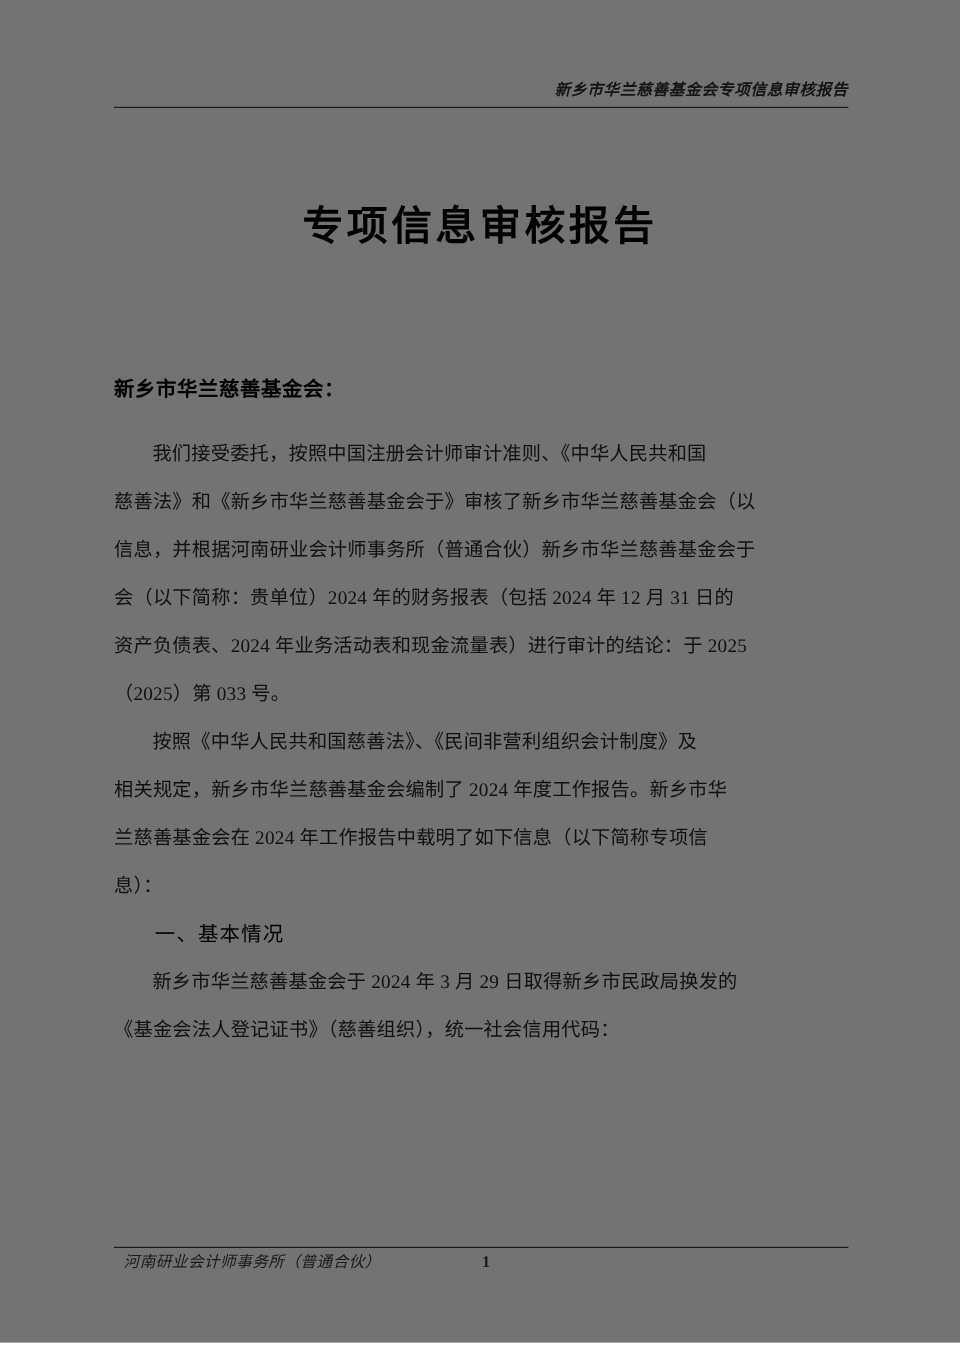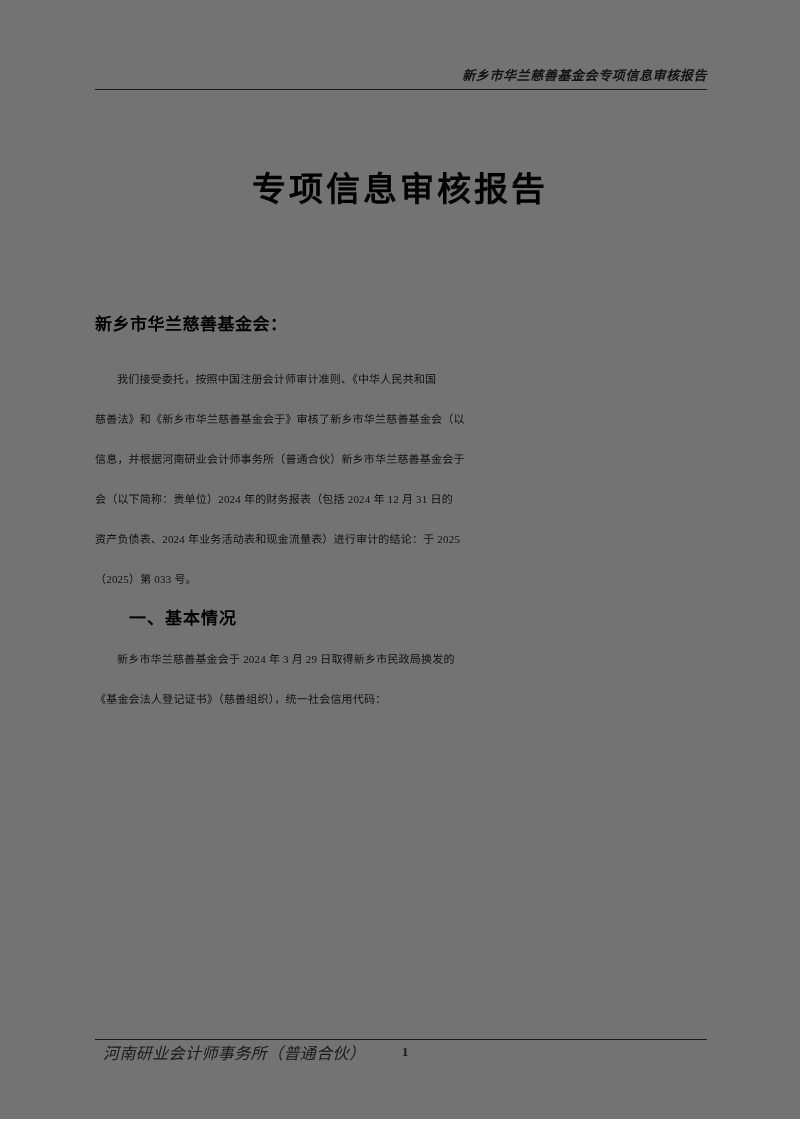--- a/index.html
+++ b/index.html
@@ -81,37 +81,37 @@
     font-family: "Liberation Sans", "DejaVu Sans", sans-serif;
     font-size: 17px;
     font-weight: bold;
     letter-spacing: 0.5px;
     line-height: 1.4;
     margin: 0 0 22px 0;
     color: #000000;
   }
 
   .para {
-    font-size: 11px;
+    font-size: 16px;
     line-height: 40px;
     margin: 0 0 0 0;
     text-align: justify;
     text-justify: inter-ideograph;
     letter-spacing: 0.2px;
     color: #101010;
   }
 
   .para + .para {
     margin-top: 0;
   }
 
   .section-heading {
     font-family: "Liberation Sans", "DejaVu Sans", sans-serif;
     font-size: 17px;
-    font-weight: bold;
+    font-weight: normal;
     line-height: 40px;
     letter-spacing: 1px;
     text-indent: 2em;
     margin: 0;
     color: #000000;
   }
 
   
   .line {
     display: block;
@@ -147,21 +147,21 @@
     top: 1042px;
     width: 612px;
     height: 24px;
     box-sizing: border-box;
   }
 
   .footer-firm {
     position: absolute;
     left: 8px;
     top: 0;
-    font-size: 16px;
+    font-size: 13px;
     font-style: italic;
     letter-spacing: 0.4px;
     line-height: 1.5;
     color: #1a1a1a;
     white-space: nowrap;
   }
 
   .footer-pageno {
     position: absolute;
     left: 0;
@@ -204,20 +204,34 @@
         <span>会（以下简称：贵单位）2024 年的财务报表（包括 2024 年 12 月 31 日的</span>
       </span>
       <span class="line line-justify">
         <span>资产负债表、2024 年业务活动表和现金流量表）进行审计的结论：于 2025</span>
       </span>
       <span class="line">
         <span>（2025）第 033 号。</span>
       </span>
     </div>
 
+    <div class="para">
+      <span class="line line-justify line-indent">
+        <span>按照《中华人民共和国慈善法》、《民间非营利组织会计制度》及</span>
+      </span>
+      <span class="line line-justify">
+        <span>相关规定，新乡市华兰慈善基金会编制了 2024 年度工作报告。新乡市华</span>
+      </span>
+      <span class="line line-justify">
+        <span>兰慈善基金会在 2024 年工作报告中载明了如下信息（以下简称专项信</span>
+      </span>
+      <span class="line">
+        <span>息）：</span>
+      </span>
+    </div>
 
     <p class="section-heading">一、基本情况</p>
 
     <div class="para">
       <span class="line line-justify line-indent">
         <span>新乡市华兰慈善基金会于 2024 年 3 月 29 日取得新乡市民政局换发的</span>
       </span>
       <span class="line line-justify">
         <span>《基金会法人登记证书》（慈善组织），统一社会信用代码：</span>
       </span>

